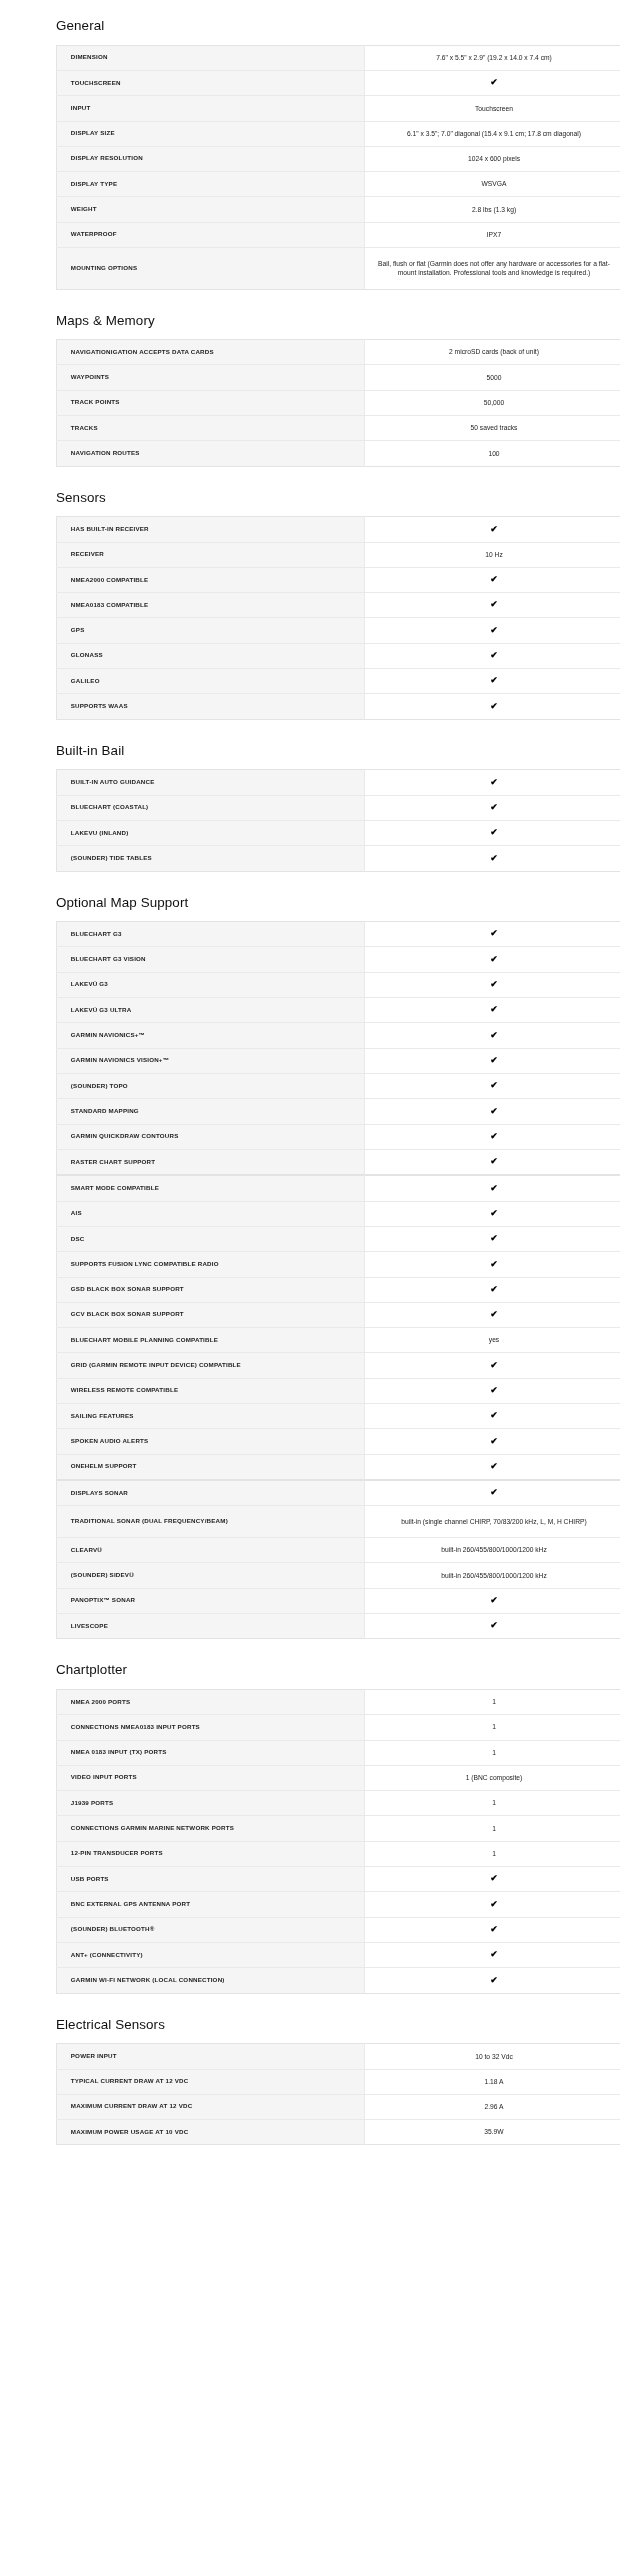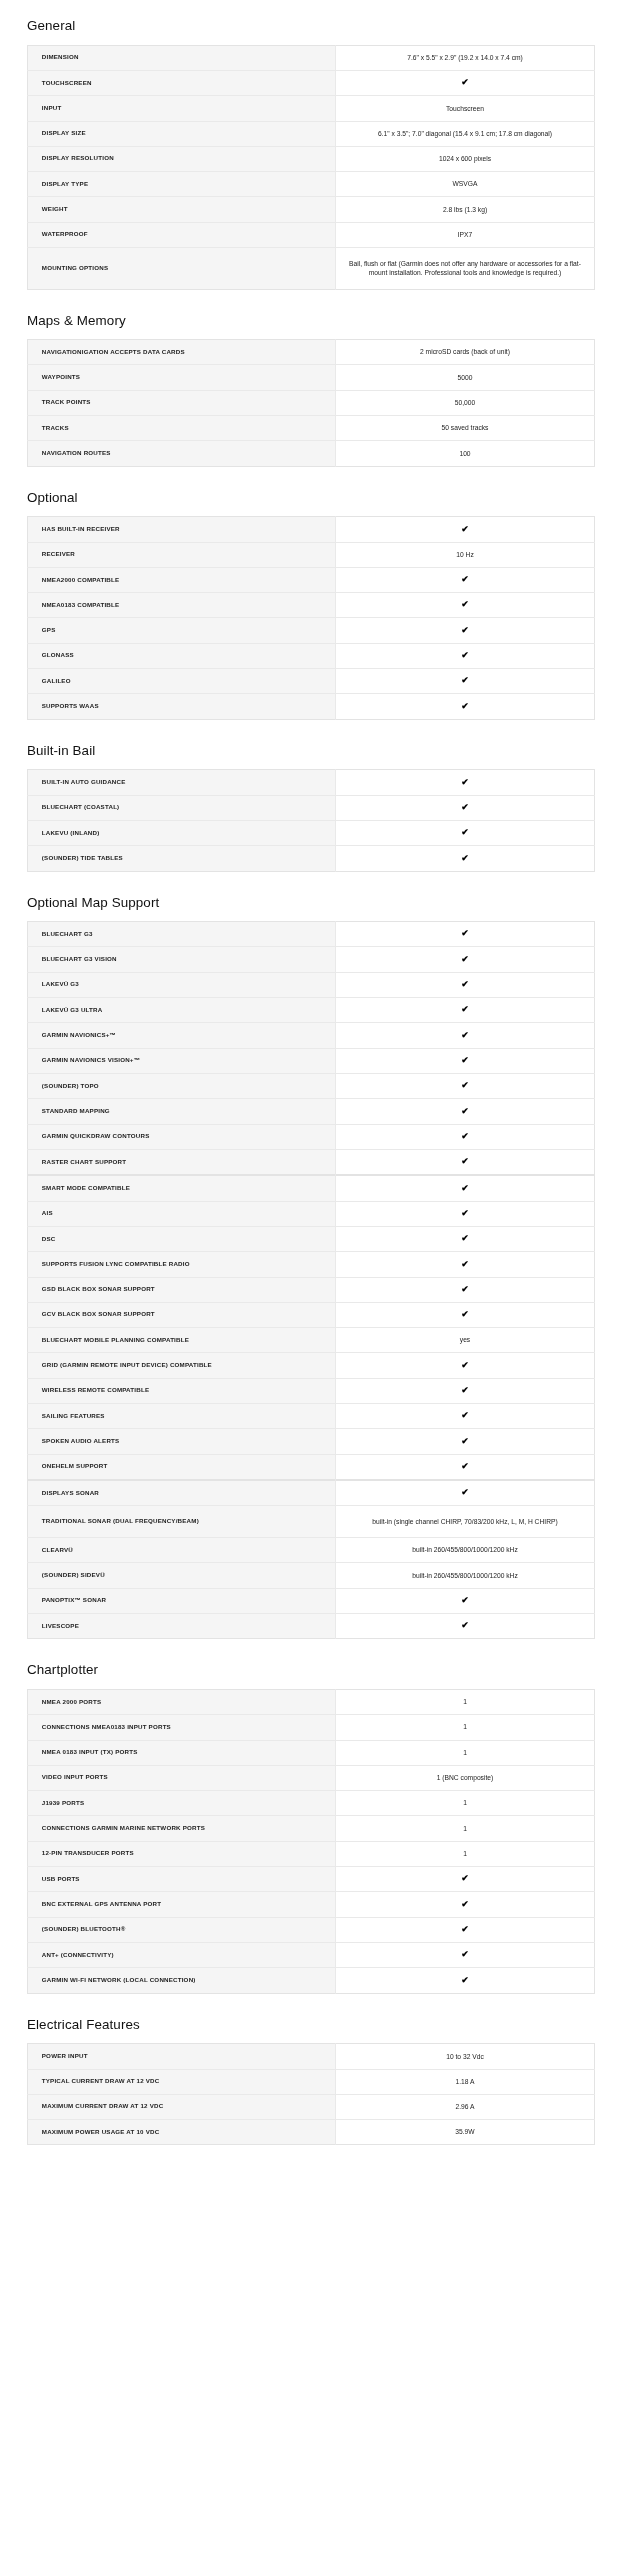--- a/index.html
+++ b/index.html
@@ -10,20 +10,21 @@
   }
   body {
     width: 620px;
     font-family: "Liberation Sans", sans-serif;
     color: #1a1a1a;
     -webkit-font-smoothing: antialiased;
   }
   .page {
     width: 512px;
     padding: 0 0 19.5px 0;
+    margin-left: 29px;
   }
   .section {
     padding: 0 27px 0 27px;
   }
   .section-title {
     font-size: 13.4px;
     font-weight: 400;
     color: #111111;
     letter-spacing: 0.1px;
     margin: 0;
@@ -151,21 +152,21 @@
             <td class="value">50 saved tracks</td>
           </tr>
           <tr>
             <td class="label">NAVIGATION ROUTES</td>
             <td class="value">100</td>
           </tr>
         </tbody>
       </table>
     </div>
     <div class="section">
-      <h2 class="section-title">Optional</h2>
+      <h2 class="section-title">Sensors</h2>
       <table class="spec-table">
         <tbody>
           <tr>
             <td class="label">HAS BUILT-IN RECEIVER</td>
             <td class="value"><span class="check">✔</span></td>
           </tr>
           <tr>
             <td class="label">RECEIVER</td>
             <td class="value">10 Hz</td>
           </tr>
@@ -399,21 +400,21 @@
             <td class="value"><span class="check">✔</span></td>
           </tr>
           <tr>
             <td class="label">GARMIN WI-FI NETWORK (LOCAL CONNECTION)</td>
             <td class="value"><span class="check">✔</span></td>
           </tr>
         </tbody>
       </table>
     </div>
     <div class="section">
-      <h2 class="section-title">Electrical Features</h2>
+      <h2 class="section-title">Electrical Sensors</h2>
       <table class="spec-table">
         <tbody>
           <tr>
             <td class="label">POWER INPUT</td>
             <td class="value">10 to 32 Vdc</td>
           </tr>
           <tr>
             <td class="label">TYPICAL CURRENT DRAW AT 12 VDC</td>
             <td class="value">1.18 A</td>
           </tr>

